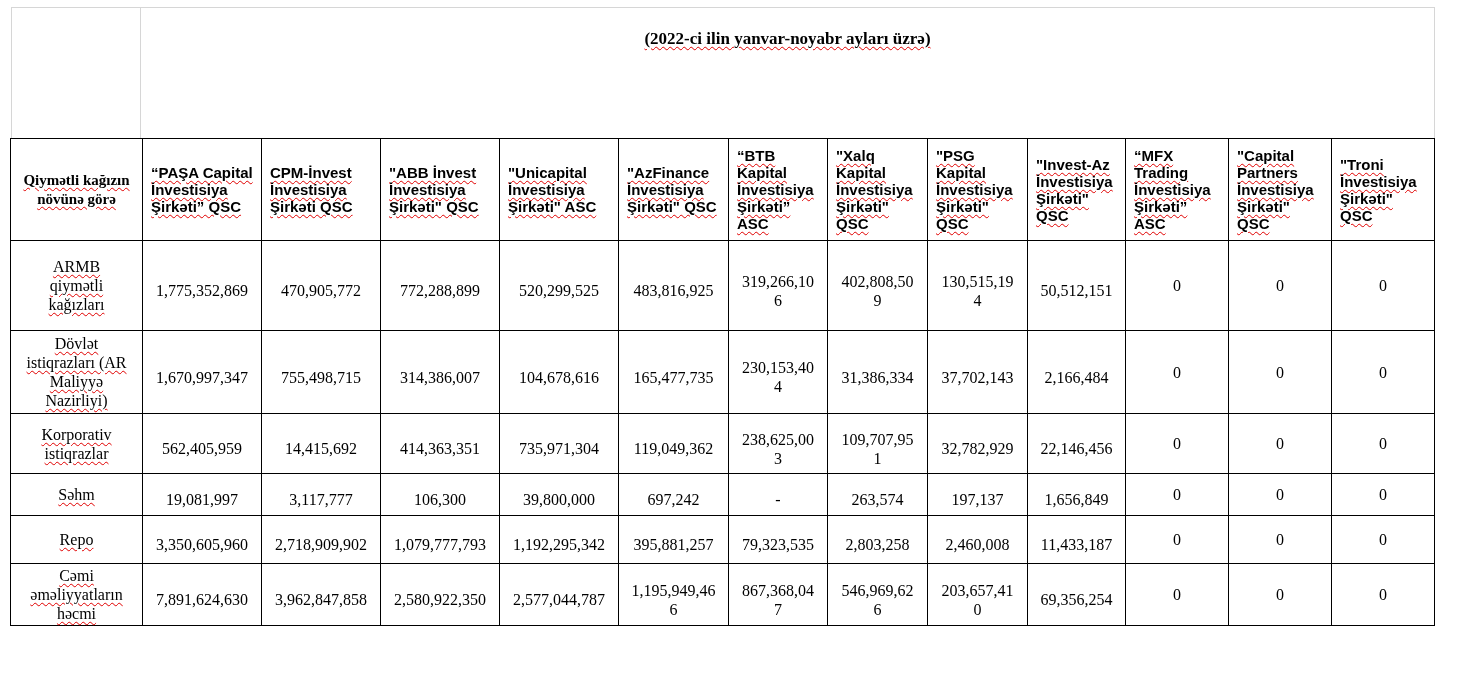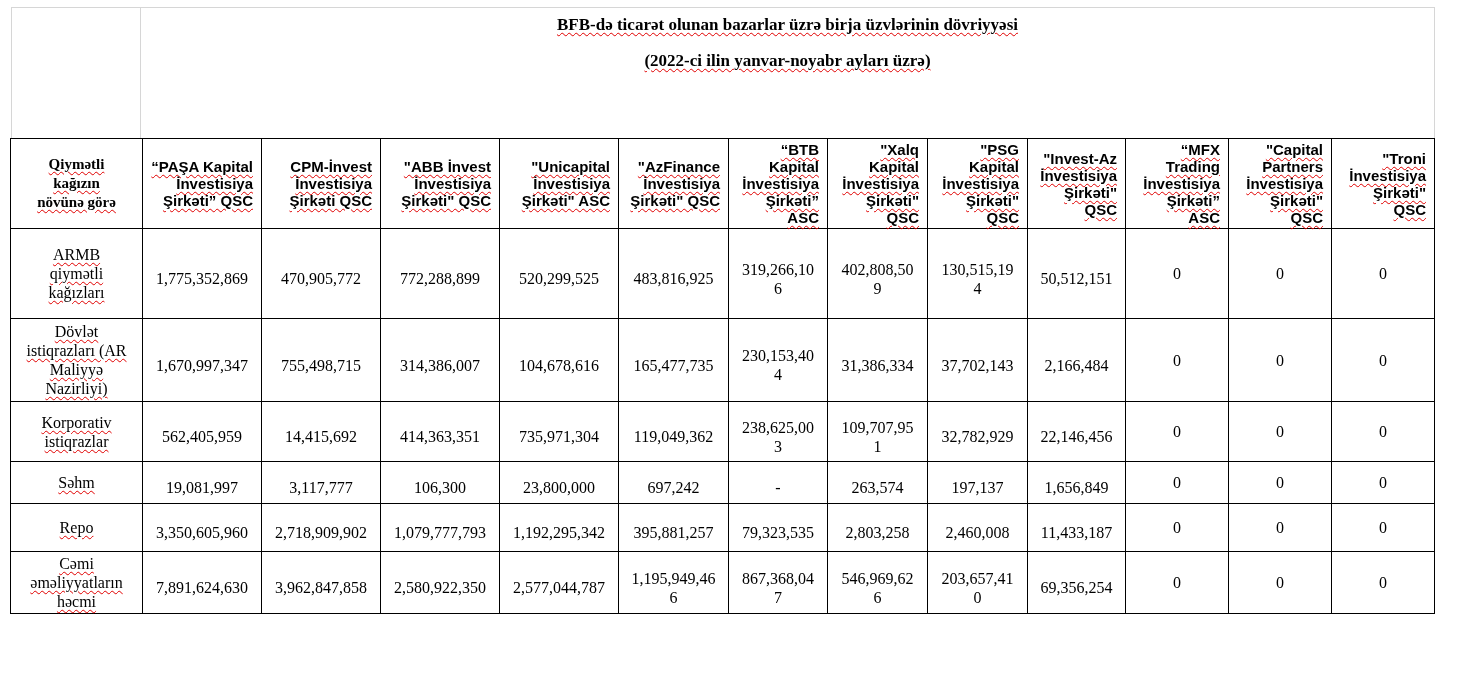--- a/index.html
+++ b/index.html
@@ -51,26 +51,26 @@
   tr.r1{height:83px;}
   tr.r2{height:60px;}
   tr.r3{height:42px;}
   tr.r4{height:48px;margin-left:48px;}
   tr.r5{height:62px;}
   tr.r6{height:62px;}
 
   th.corner{
     font:bold 15px/19px "Liberation Serif",serif;
     text-align:center;vertical-align:middle;
-    padding:2px 17px;
+    padding:2px 8px;
   }
   th.company{
     font:bold 15px/17px "Liberation Sans",sans-serif;
-    text-align:right;vertical-align:middle;
-    padding:2px 8px;
+    text-align:left;vertical-align:middle;
+    padding:8px 8px;
   }
   td.label{
     font:16px/19px "Liberation Serif",serif;
     text-align:center;vertical-align:middle;
     padding:2px 14px;
   }
   td.num{
     font:16px/19px "Liberation Serif",serif;
     text-align:center;vertical-align:middle;
     padding:12px 10px 2px;
@@ -83,21 +83,20 @@
     padding:2px;
   }
   .b{font-weight:bold;}
 </style>
 </head>
 <body>
 
 <div class="title-area">
   <div class="title-spacer"></div>
   <div class="title-cell">
-    <div class="t1 sq">BFB-də ticarət olunan bazarlar üzrə birja üzvlərinin dövriyyəsi</div>
     <div class="tgap"></div>
     <div class="t2 sq">(2022-ci ilin yanvar-noyabr ayları üzrə)</div>
   </div>
 </div>
 
 <table>
   <colgroup>
     <col class="c0">
       <col class="c1">
       <col class="c2">
@@ -108,21 +107,21 @@
       <col class="c7">
       <col class="c8">
       <col class="c9">
     <col class="c10">
       <col class="c11">
       <col class="c12">
   </colgroup>
   <thead>
     <tr>
       <th class="corner sq">Qiymətli kağızın növünə görə</th>
-    <th class="company sq">“PAŞA Kapital İnvestisiya Şirkəti” QSC</th>
+    <th class="company sq">“PAŞA Capital İnvestisiya Şirkəti” QSC</th>
         <th class="company sq">CPM-İnvest İnvestisiya Şirkəti QSC</th>
         <th class="company sq">"ABB İnvest İnvestisiya Şirkəti" QSC</th>
         <th class="company sq">"Unicapital İnvestisiya Şirkəti" ASC</th>
         <th class="company sq">"AzFinance İnvestisiya Şirkəti" QSC</th>
         <th class="company sq">“BTB Kapital İnvestisiya Şirkəti” ASC</th>
         <th class="company sq">"Xalq Kapital İnvestisiya Şirkəti" QSC</th>
         <th class="company sq">"PSG Kapital İnvestisiya Şirkəti" QSC</th>
         <th class="company sq">"Invest-Az İnvestisiya Şirkəti" QSC</th>
         <th class="company sq">“MFX Trading İnvestisiya Şirkəti” ASC</th>
         <th class="company sq">"Capital Partners İnvestisiya Şirkəti" QSC</th>
@@ -173,21 +172,21 @@
         <td class="num">22,146,456</td>
         <td class="zero">0</td>
         <td class="zero">0</td>
         <td class="zero">0</td>
       </tr>
       <tr class="r3">
         <td class="label sq">Səhm</td>
         <td class="num">19,081,997</td>
         <td class="num">3,117,777</td>
         <td class="num">106,300</td>
-        <td class="num">23,800,000</td>
+        <td class="num">39,800,000</td>
         <td class="num">697,242</td>
         <td class="num">-</td>
         <td class="num">263,574</td>
         <td class="num">197,137</td>
         <td class="num">1,656,849</td>
         <td class="zero">0</td>
         <td class="zero">0</td>
         <td class="zero">0</td>
       </tr>
       <tr class="r4">

